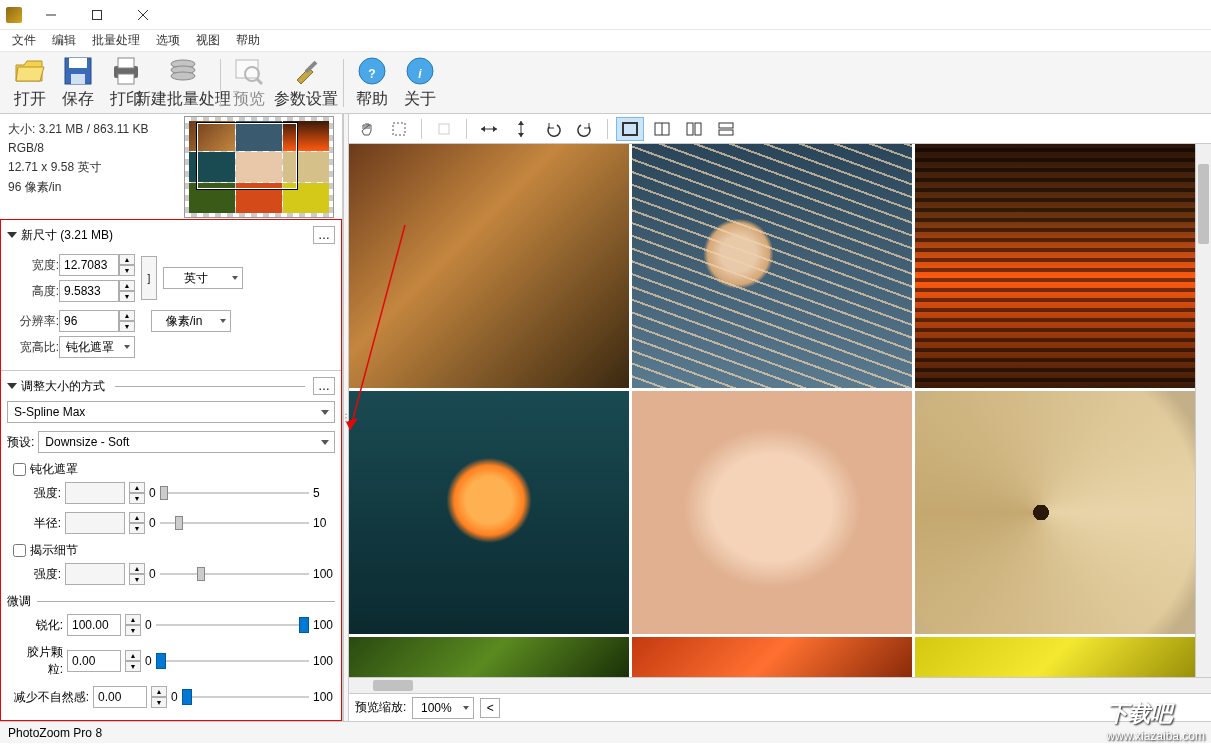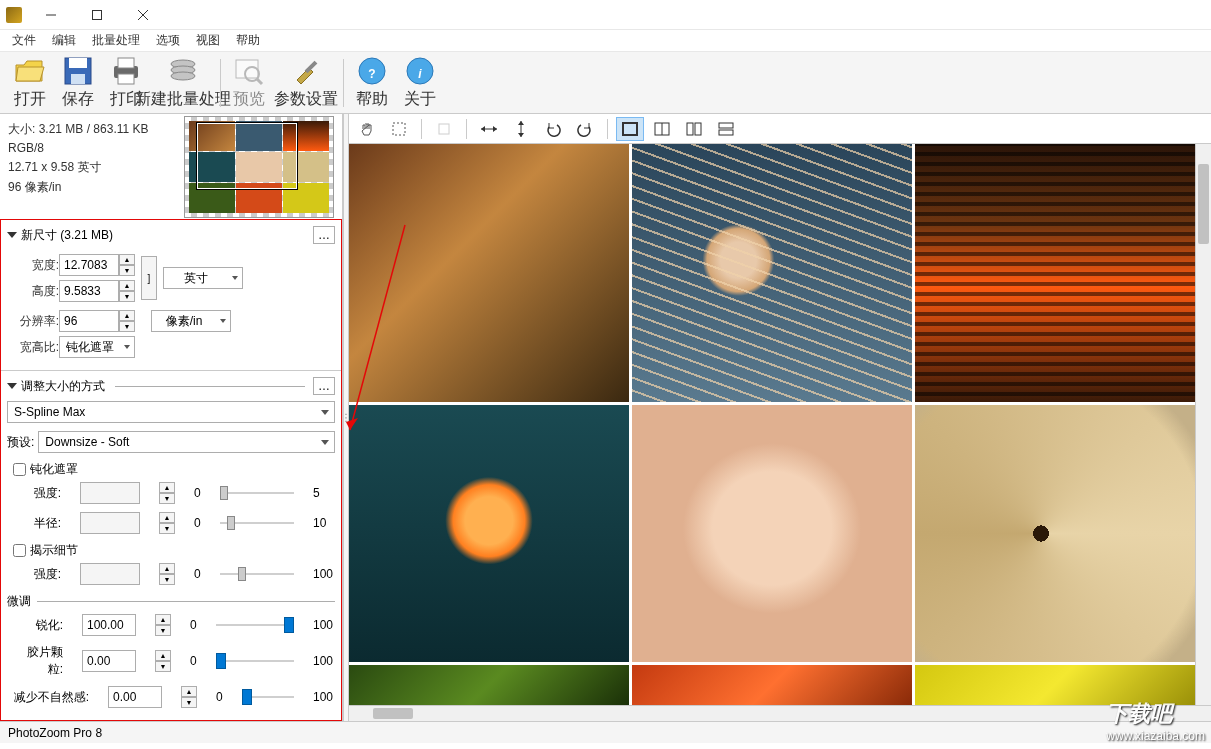--- a/index.html
+++ b/index.html
@@ -55,21 +55,21 @@
   .link-btn { width:16px; height:44px; border:1px solid #adadad; background:#f5f5f5; display:flex; align-items:center; justify-content:center; font-size:10px; }
   .combo { height:22px; border:1px solid #adadad; background:#fff; padding:0 18px 0 4px; appearance:none; position:relative; }
   .combo-wrap { position:relative; display:inline-block; }
   .combo-wrap::after { content:""; position:absolute; right:5px; top:9px; width:0; height:0; border-left:3px solid transparent; border-right:3px solid transparent; border-top:4px solid #555; pointer-events:none; }
 
   .subhdr { display:flex; align-items:center; gap:6px; margin:6px 0 4px 0; }
   .subhdr .line { flex:1; height:1px; background:#adadad; }
   .chk-row { display:flex; align-items:center; gap:4px; margin:4px 0 4px 6px; }
   .chk-row input[type=checkbox] { width:13px; height:13px; }
 
-  .slider-row { display:flex; align-items:center; gap:19px; margin:2px 0 8px 0; padding-left:10px; }
+  .slider-row { display:flex; align-items:center; gap:4px; margin:2px 0 8px 0; padding-left:10px; }
   .slider-row label { width:44px; text-align:right; }
   .slider-row label.w72 { width:72px; }
   .slider { flex:1; height:18px; position:relative; }
   .slider .track { position:absolute; left:0; right:0; top:8px; height:2px; background:#cfcfcf; }
   .slider .thumb-sl { position:absolute; top:2px; width:8px; height:14px; background:#ccc; border:1px solid #888; }
   .slider .thumb-sl.blue { background:#0078d4; border-color:#005a9e; width:10px; height:16px; top:1px; }
 
   
   .red-wrap { border-left:1px solid #e30808; border-right:1px solid #e30808; border-bottom:1px solid #e30808; }
 
@@ -512,20 +512,25 @@
           <div class="cell c9 third"></div>
       </div>
       <div class="preview-scroll">
           <div class="sthumb"></div>
         </div>
     </div>
     <div class="h-scroll">
         <div class="sthumb red"></div>
         <div class="sthumb"></div>
       </div>
+    <div class="preview-footer">
+      <span>预览缩放:</span>
+      <div class="combo-wrap"><button class="combo" style="width:62px;">100%</button></div>
+      <button class="ptb-btn" style="width:20px;height:20px;border:1px solid #adadad;">&lt;</button>
+    </div>
   </div>
 </div>
 
 <svg class="arrow" style="left:340px; top:220px;" width="70" height="220">
   <line x1="65" y1="5" x2="10" y2="210" stroke="#e30808" stroke-width="1.5"></line>
   <path d="M10 210 L18 198 L6 202 Z" fill="#e30808"></path>
 </svg>
 
 <div class="statusbar">
   <span>PhotoZoom Pro 8</span>

